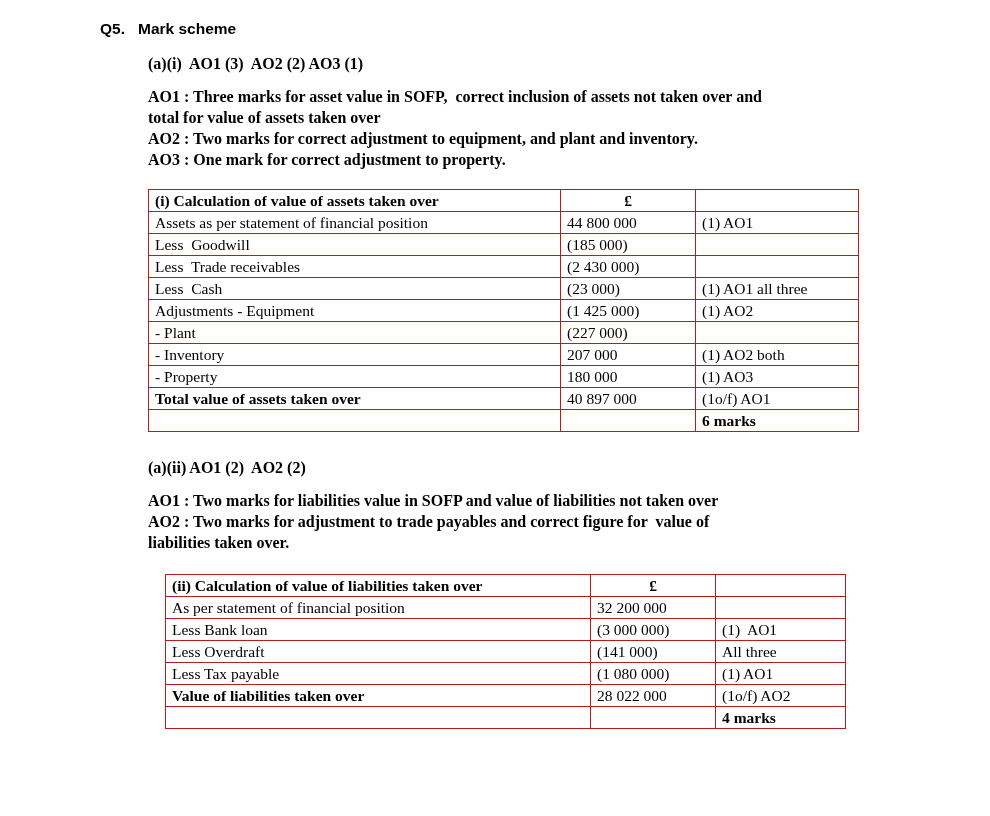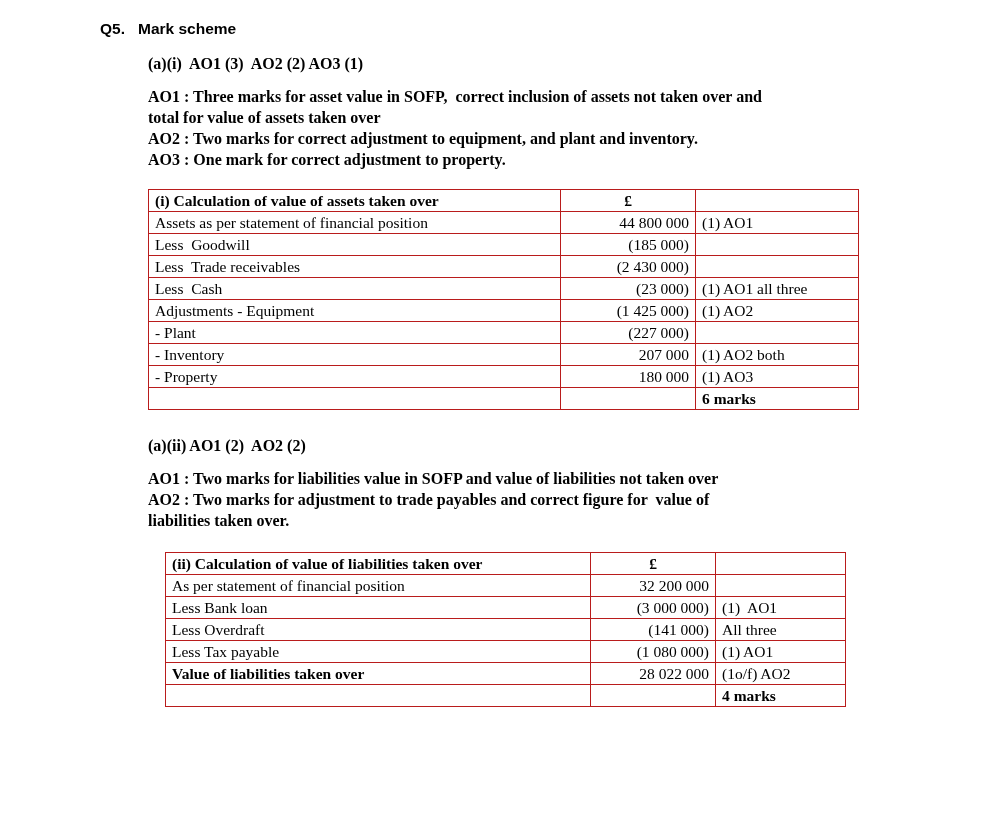--- a/index.html
+++ b/index.html
@@ -44,21 +44,21 @@
   table.calc-table td {
     border: 1px solid #b91c1c;
     font-size: 15.5px;
     height: 22px;
     padding: 0 6px;
     vertical-align: middle;
     white-space: pre-wrap;
     overflow: hidden;
   }
   .bold { font-weight: bold; }
-  td.amt { text-align: right; padding-right: 14px; }
+  td.amt { padding-right: 14px; }
   td.cur { text-align: center; font-weight: bold; }
   td.indent { padding-left: 104px; }
   table.t2 { margin-left: 17px; margin-top: 21px; }
 </style>
 </head>
 <body>
 
 <div class="page">
 
   <div class="q-line">
@@ -123,20 +123,25 @@
           <td class="indent">- Inventory</td>
           <td class="amt">207 000</td>
           <td>(1) AO2 both</td>
         </tr>
         <tr>
           <td class="indent">- Property</td>
           <td class="amt">180 000</td>
           <td>(1) AO3</td>
         </tr>
         <tr>
+          <td class="bold">Total value of assets taken over</td>
+          <td class="amt">40 897 000</td>
+          <td>(1o/f) AO1</td>
+        </tr>
+        <tr>
           <td></td>
           <td class="amt"></td>
           <td class="bold">6 marks</td>
         </tr>
       </tbody>
     </table>
 
     <div class="sec-heading sec-heading-ii">(a)(ii) AO1 (2)  AO2 (2)</div>
 
     <div class="ao-para">

